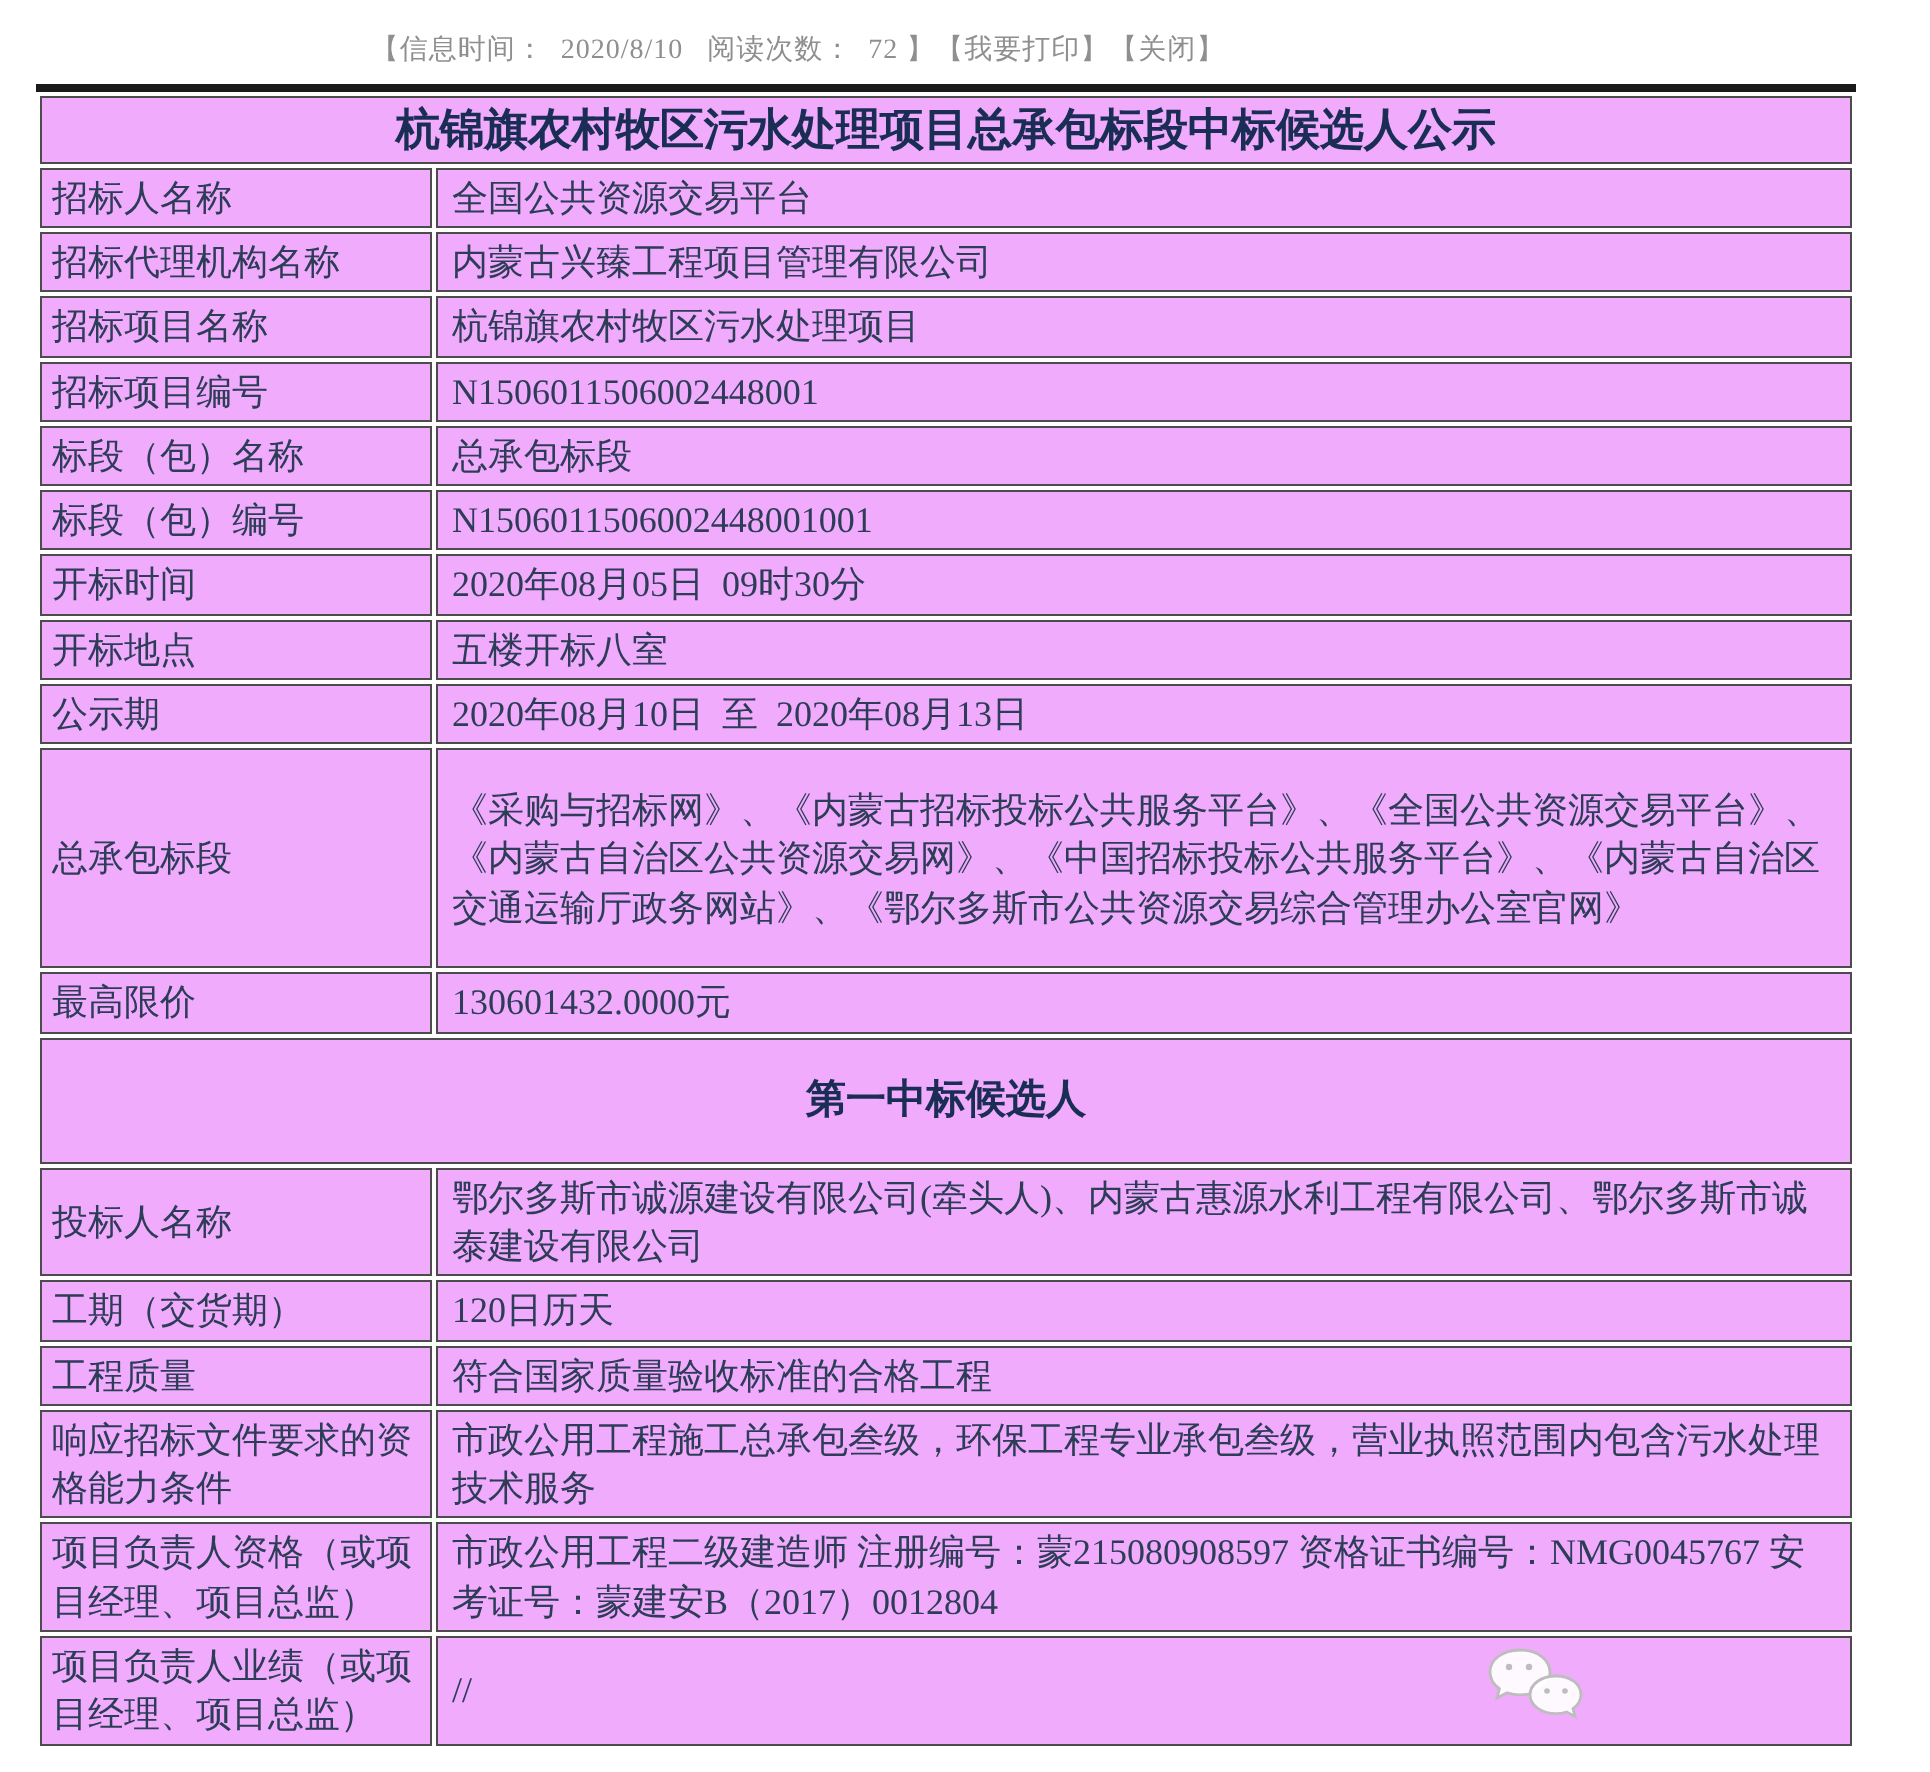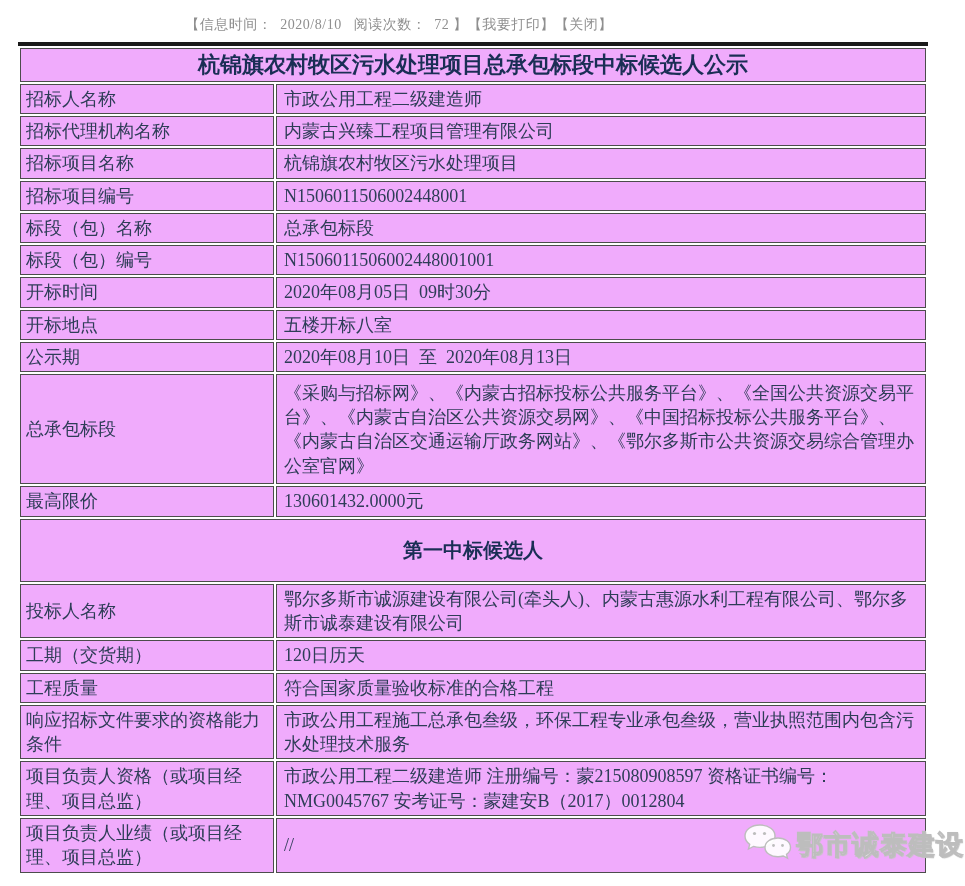--- a/index.html
+++ b/index.html
@@ -56,21 +56,21 @@
   }
   td.section-cell {
     text-align: center;
     font-weight: bold;
     font-size: 20px;
     color: #1a2e55;
     height: 27px;
     padding: 17px 4px;
   }
   td.label {
-    width: 254px;
+    width: 196px;
     padding: 2px 4px 2px 5px;
     white-space: pre-line;
     font-family: Liberation Serif, serif;
   }
   td.value {
     padding: 2px 8px 2px 7px;
     white-space: pre-wrap;
     word-break: break-word;
   }
   tr.tall td { height: 110px; }
@@ -106,21 +106,21 @@
 <div class="table-wrap">
   <table class="bid-table">
     <tbody>
       <tr>
         <td class="title-cell" colspan="2">杭锦旗农村牧区污水处理项目总承包标段中标候选人公示</td>
       </tr>
     </tbody>
     <tbody>
         <tr class="plain">
     <td class="label">招标人名称</td>
-    <td class="value">市政公用工程二级建造师</td>
+    <td class="value">全国公共资源交易平台</td>
   </tr>
         <tr class="plain">
     <td class="label">招标代理机构名称</td>
     <td class="value">内蒙古兴臻工程项目管理有限公司</td>
   </tr>
         <tr class="plain">
     <td class="label">招标项目名称</td>
     <td class="value">杭锦旗农村牧区污水处理项目</td>
   </tr>
         <tr class="plain">
@@ -198,14 +198,13 @@
         <path d="M36 16 c-7.5 0-13 4.2-13 9.4 0 5.2 5.5 9.4 13 9.4 1.9 0 3.7-0.3 5.3-0.8 l4.2 2.2 -1-3.9 c2.4-1.7 4-4.1 4-6.9 C48.5 20.2 43.5 16 36 16 Z"></path>
       </g>
       <g fill="#bdbdbd">
         <circle cx="12.5" cy="11.5" r="1.6"></circle>
         <circle cx="22.5" cy="11.5" r="1.6"></circle>
         <circle cx="31.5" cy="23.5" r="1.4"></circle>
         <circle cx="40.5" cy="23.5" r="1.4"></circle>
       </g>
     </svg>
   </span>
-  <span class="wm-text">鄂市诚泰建设</span>
 </div>
 
 </body></html>

